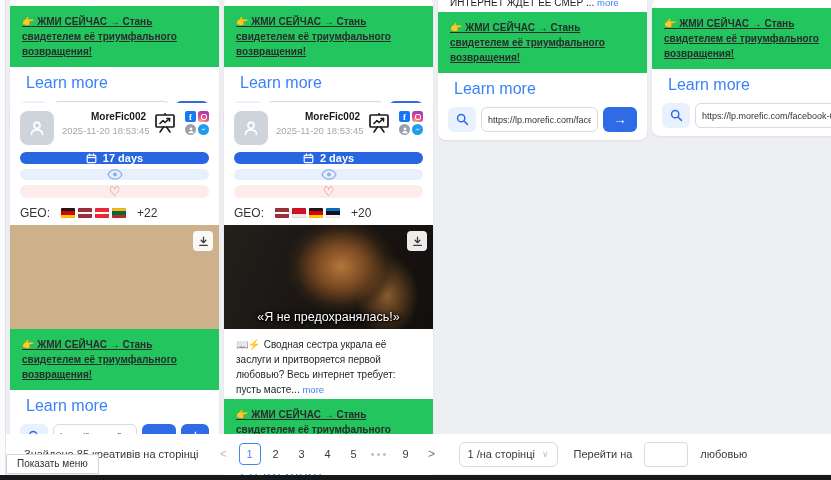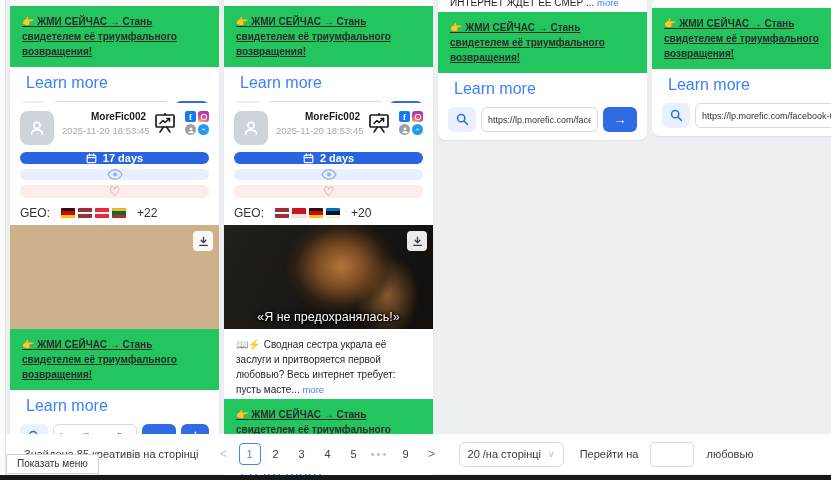--- a/index.html
+++ b/index.html
@@ -430,21 +430,21 @@
     <span class="page-arrow">&lt;</span>
     <span class="page-btn active">1</span>
     <span class="page-btn">2</span>
     <span class="page-btn">3</span>
     <span class="page-btn">4</span>
     <span class="page-btn">5</span>
     <span class="page-ellipsis">•••</span>
     <span class="page-btn">9</span>
     <span class="page-arrow page-next">&gt;</span>
     <span class="pp-select">
-      <span>20 /на сторінці</span>
+      <span>1 /на сторінці</span>
       <span class="pp-caret">∨</span>
     </span>
     <span class="goto-label">Перейти на</span>
     <input class="goto-input" style="">
     <span>любовью</span>
   </div>
 
   <div class="menu-tooltip">Показать меню</div>
   <div class="bottom-bar"></div>
 </div>

